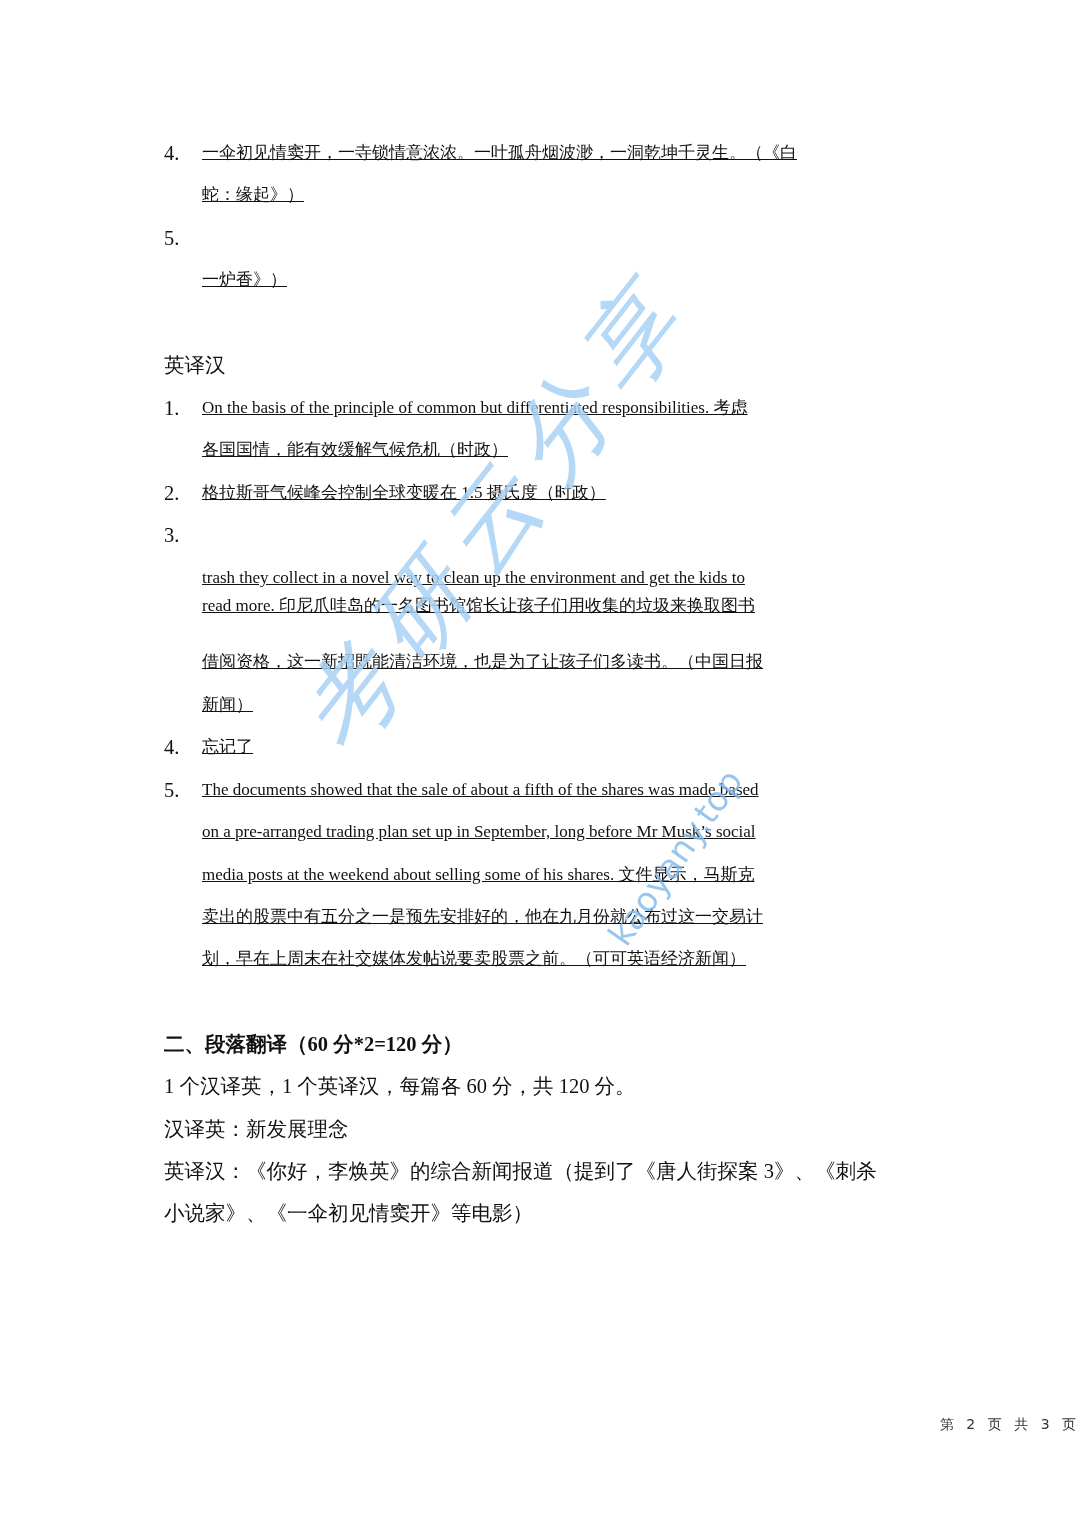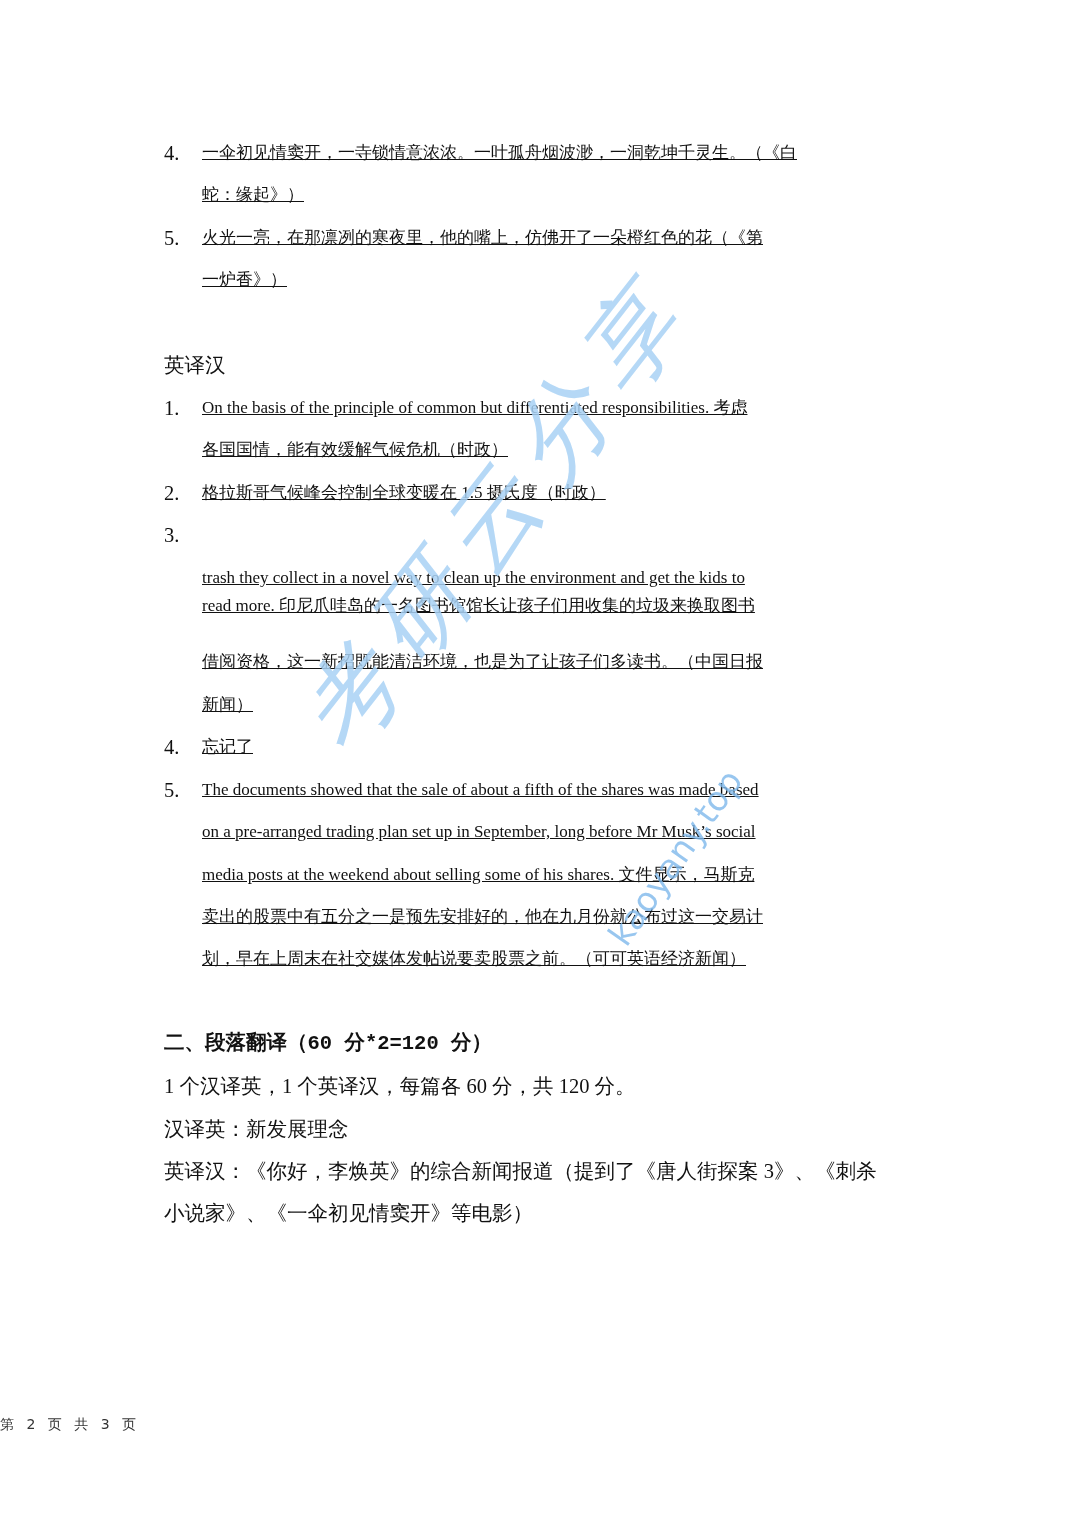--- a/index.html
+++ b/index.html
@@ -2,40 +2,39 @@
 <html><head>
 <meta charset="utf-8">
 <style>
   html, body { margin: 0; padding: 0; background: #ffffff; }
   body { width: 1080px; height: 1527px; position: relative; overflow: hidden;
          font-family: "Liberation Serif", "DejaVu Serif", serif; color: #111; }
   .page { position: absolute; left: 0; top: 0; width: 1080px; height: 1527px; }
   .line { position: absolute; left: 164px; font-size: 20.5px; line-height: 28px; white-space: nowrap; }
   .num { position: absolute; left: 164px; width: 36px; font-size: 20.5px; line-height: 28px; }
   .txt { position: absolute; left: 202px; font-size: 17px; line-height: 28px; white-space: nowrap; text-decoration: underline; }
-  .heading { font-weight: bold; font-family: Liberation Mono, monospace; }
-  .footer { position: absolute; left: 0; width: 1080px; top: 1416px; text-align: left;
+  .heading { font-weight: bold; }
+  .footer { position: absolute; left: 0; width: 1080px; top: 1416px; text-align: right;
             font-family: "DejaVu Sans", sans-serif; font-size: 14px; color: #333; letter-spacing: 4px; }
   .wm { position: absolute; color: #a9d2f5; opacity: 0.85; pointer-events: none; white-space: nowrap; }
   .wm-cn { left: 270px; top: 700px; font-size: 96px; font-family: "DejaVu Serif", serif; font-style: italic;
            transform: rotate(-52deg); transform-origin: left top; letter-spacing: 18px; }
   .wm-en { left: 600px; top: 930px; font-size: 34px; font-family: "DejaVu Sans", sans-serif;
            transform: rotate(-55deg); transform-origin: left top; color: #7fb9ec; opacity: 0.8; }
 </style>
 </head>
 <body>
 
 <div class="page">
 
   <div class="num" style="top:139px">4.</div>
   <div class="txt" style="top:139px">一伞初见情窦开，一寺锁情意浓浓。一叶孤舟烟波渺，一洞乾坤千灵生。（《白</div>
   <div class="txt" style="top:181px">蛇：缘起》）</div>
 
   <div class="num" style="top:224px">5.</div>
-  <div class="txt" style="top:224px">火光一亮，在那凛冽的寒夜里，他的嘴上，仿佛开了一朵橙红色的花（《第</div>
   <div class="txt" style="top:266px">一炉香》）</div>
 
   <div class="line" style="top:351px">英译汉</div>
 
   <div class="num" style="top:394px">1.</div>
   <div class="txt" style="top:436px">各国国情，能有效缓解气候危机（时政）</div>
   <div class="txt" style="top:394px">On the basis of the principle of common but differentiated responsibilities.  考虑</div>
 
   <div class="num" style="top:479px">2.</div>
   <div class="txt" style="top:479px">格拉斯哥气候峰会控制全球变暖在 1.5 摄氏度（时政）</div>

